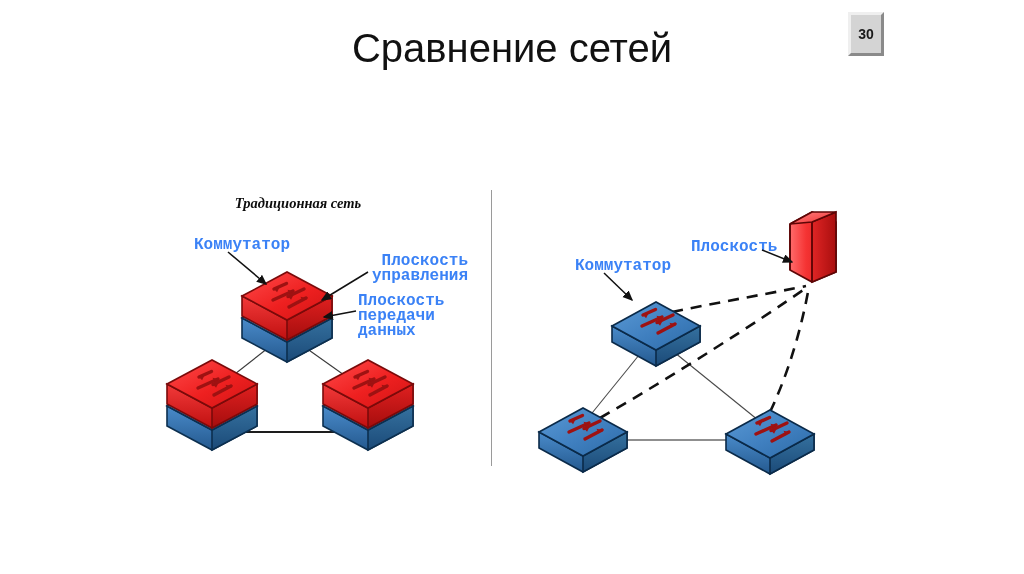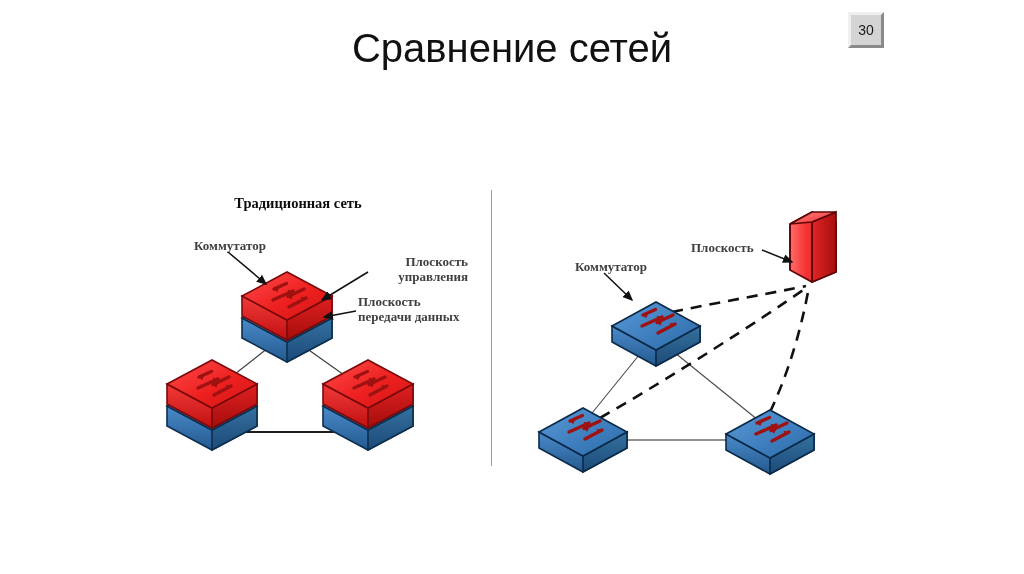--- a/index.html
+++ b/index.html
@@ -19,33 +19,34 @@
     width: 1024px;
     height: 574px;
     background: #ffffff;
   }
   
   #badge {
     position: absolute;
     left: 848px;
     top: 12px;
     width: 36px;
-    height: 36px;
+    height: 44px;
     background: #d4d4d4;
     border-top: 3px solid #efefef;
     border-left: 3px solid #efefef;
     border-right: 3px solid #8a8a8a;
     border-bottom: 3px solid #8a8a8a;
     box-sizing: border-box;
     display: flex;
     align-items: center;
     justify-content: center;
     font-size: 14px;
     color: #1a1a1a;
     font-family: "Liberation Sans", sans-serif;
+    font-weight: bold;
   }
   
   #title {
     position: absolute;
     left: 0;
     top: 26px;
     width: 1024px;
     text-align: center;
     font-size: 40px;
     font-weight: normal;
@@ -64,31 +65,32 @@
   }
   
   .panel-heading {
     position: absolute;
     text-align: center;
     font-family: "Liberation Serif", serif;
     font-weight: bold;
     font-size: 14.5px;
     color: #0d0d0d;
     line-height: 19px;
+    font-style: italic;
   }
   #heading-left  { left: 178px; top: 194px; width: 240px; }
   #heading-right { left: 520px; top: 194px; width: 300px; }
 
   
   .callout {
     position: absolute;
-    font-family: Liberation Serif, serif;
+    font-family: Liberation Mono, monospace;
     font-weight: bold;
-    font-size: 13px;
-    color: #404040;
+    font-size: 16px;
+    color: #3b82f6;
     line-height: 15px;
     white-space: nowrap;
   }
   .callout.center { text-align: center; }
   #label-switch-left      { left: 194px; top: 238px; }
   #label-control-plane    { left: 372px; top: 254px; text-align: right; white-space: normal; width: 96px; }
   #label-data-plane       { left: 358px; top: 294px; text-align: left; white-space: normal; width: 112px; }
   #label-switch-right     { left: 575px; top: 259px; }
   #label-controller       { left: 691px; top: 240px; }
 

